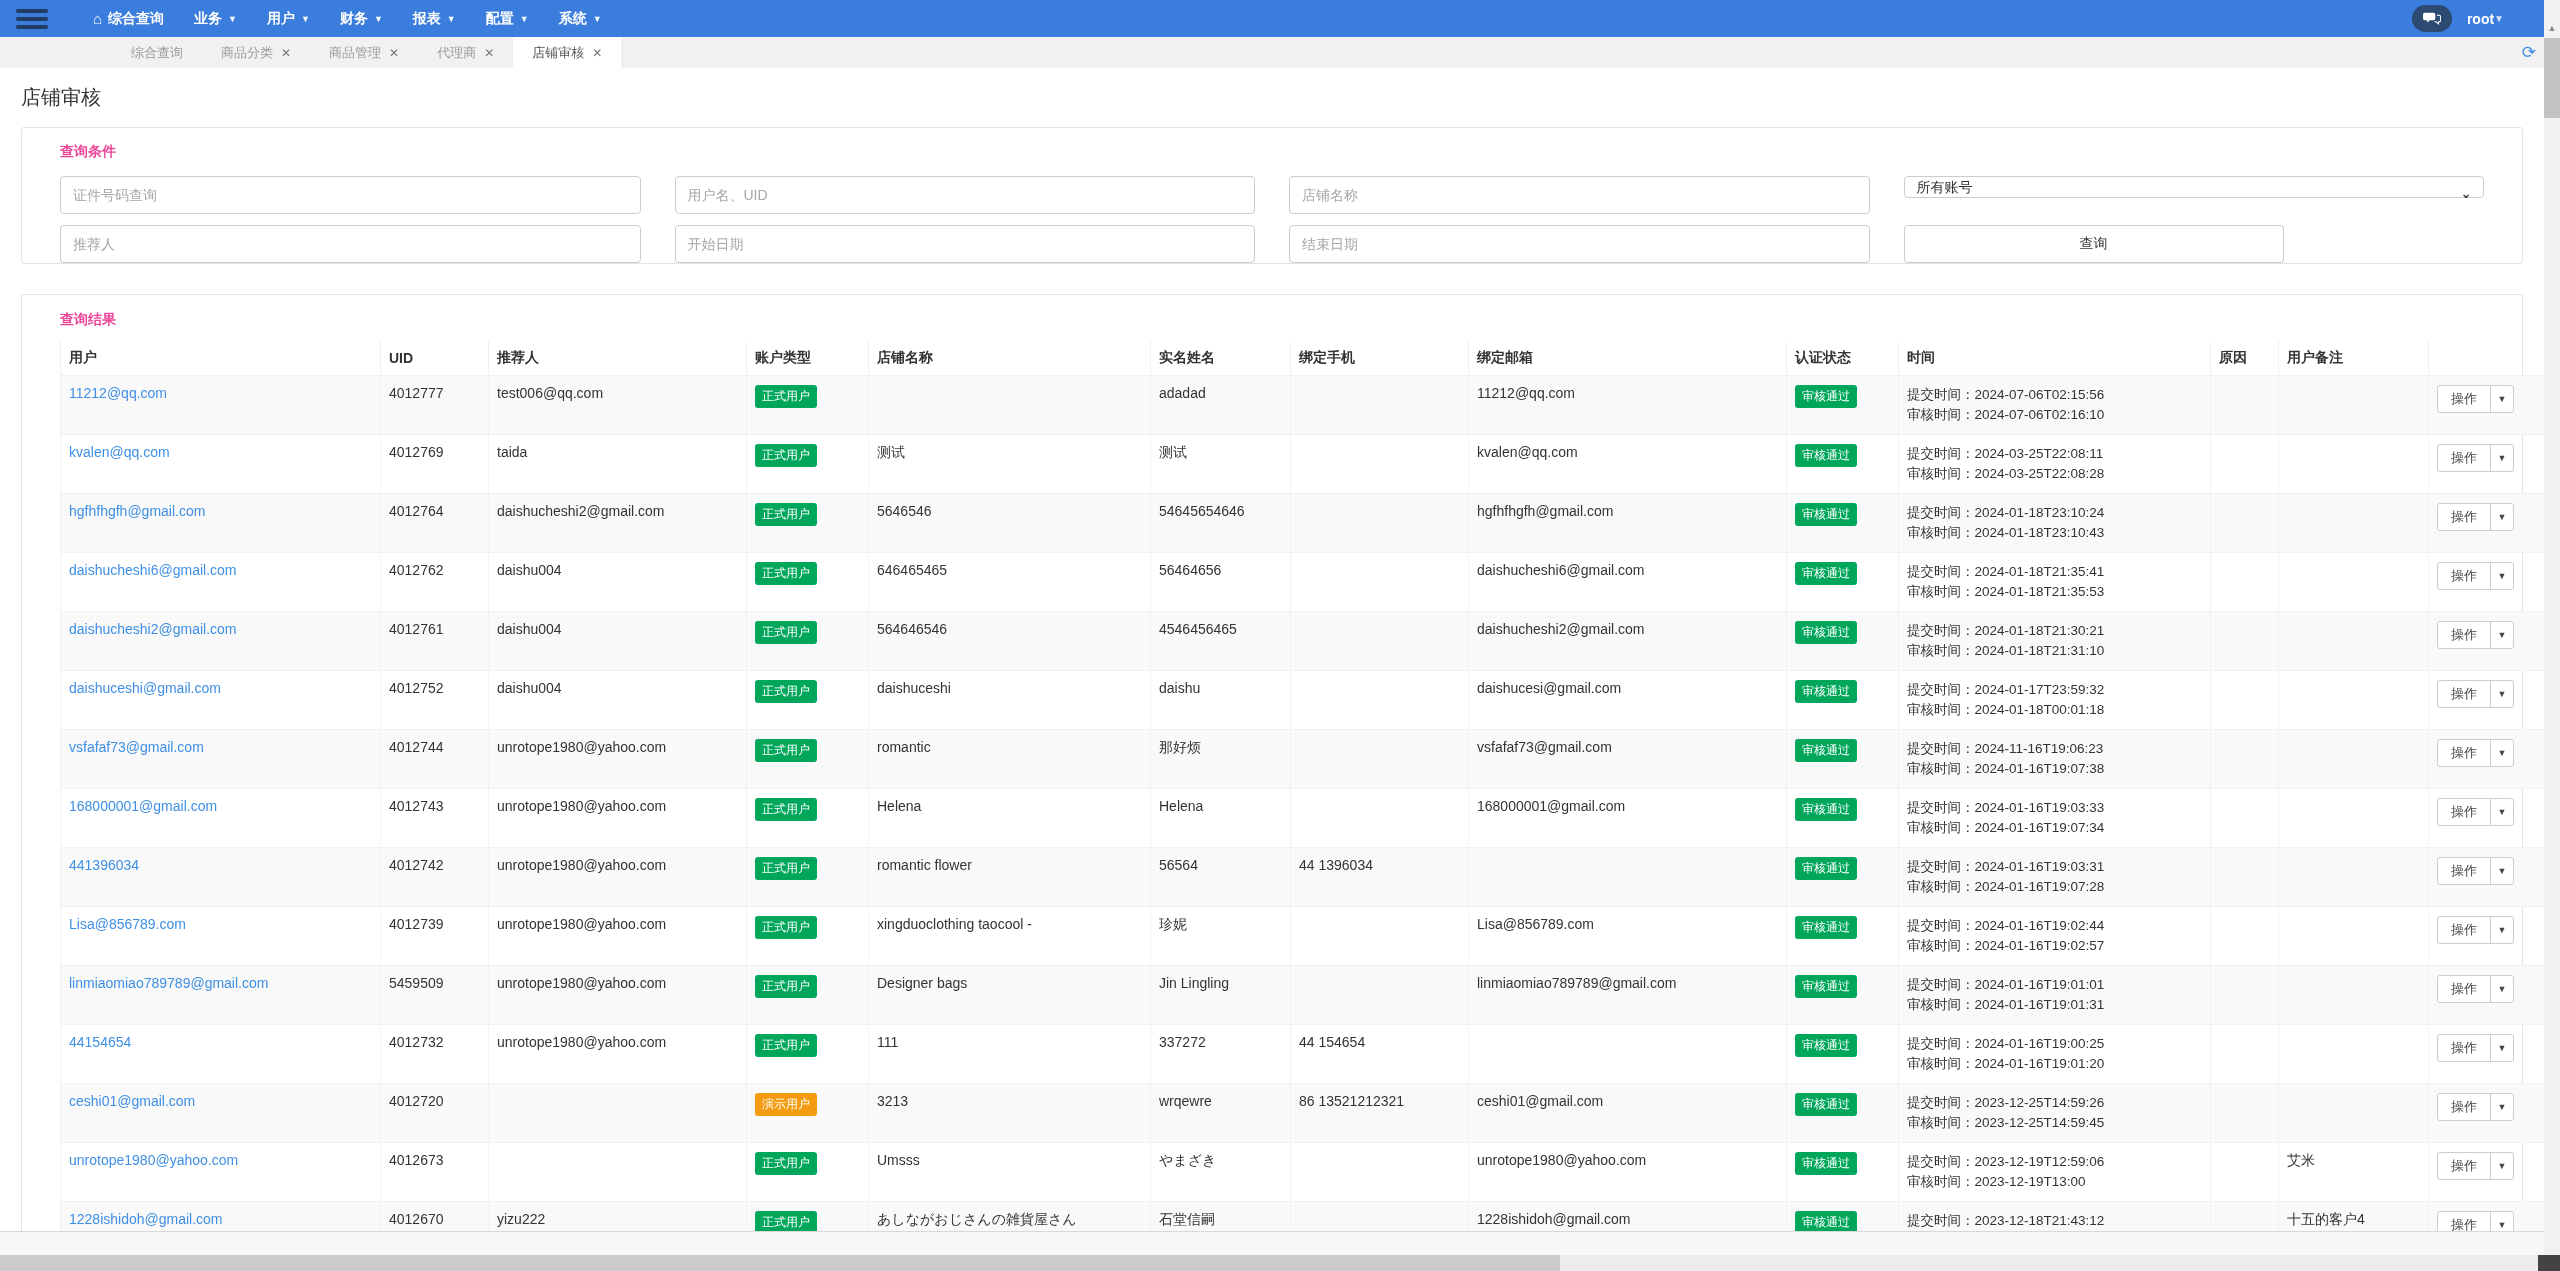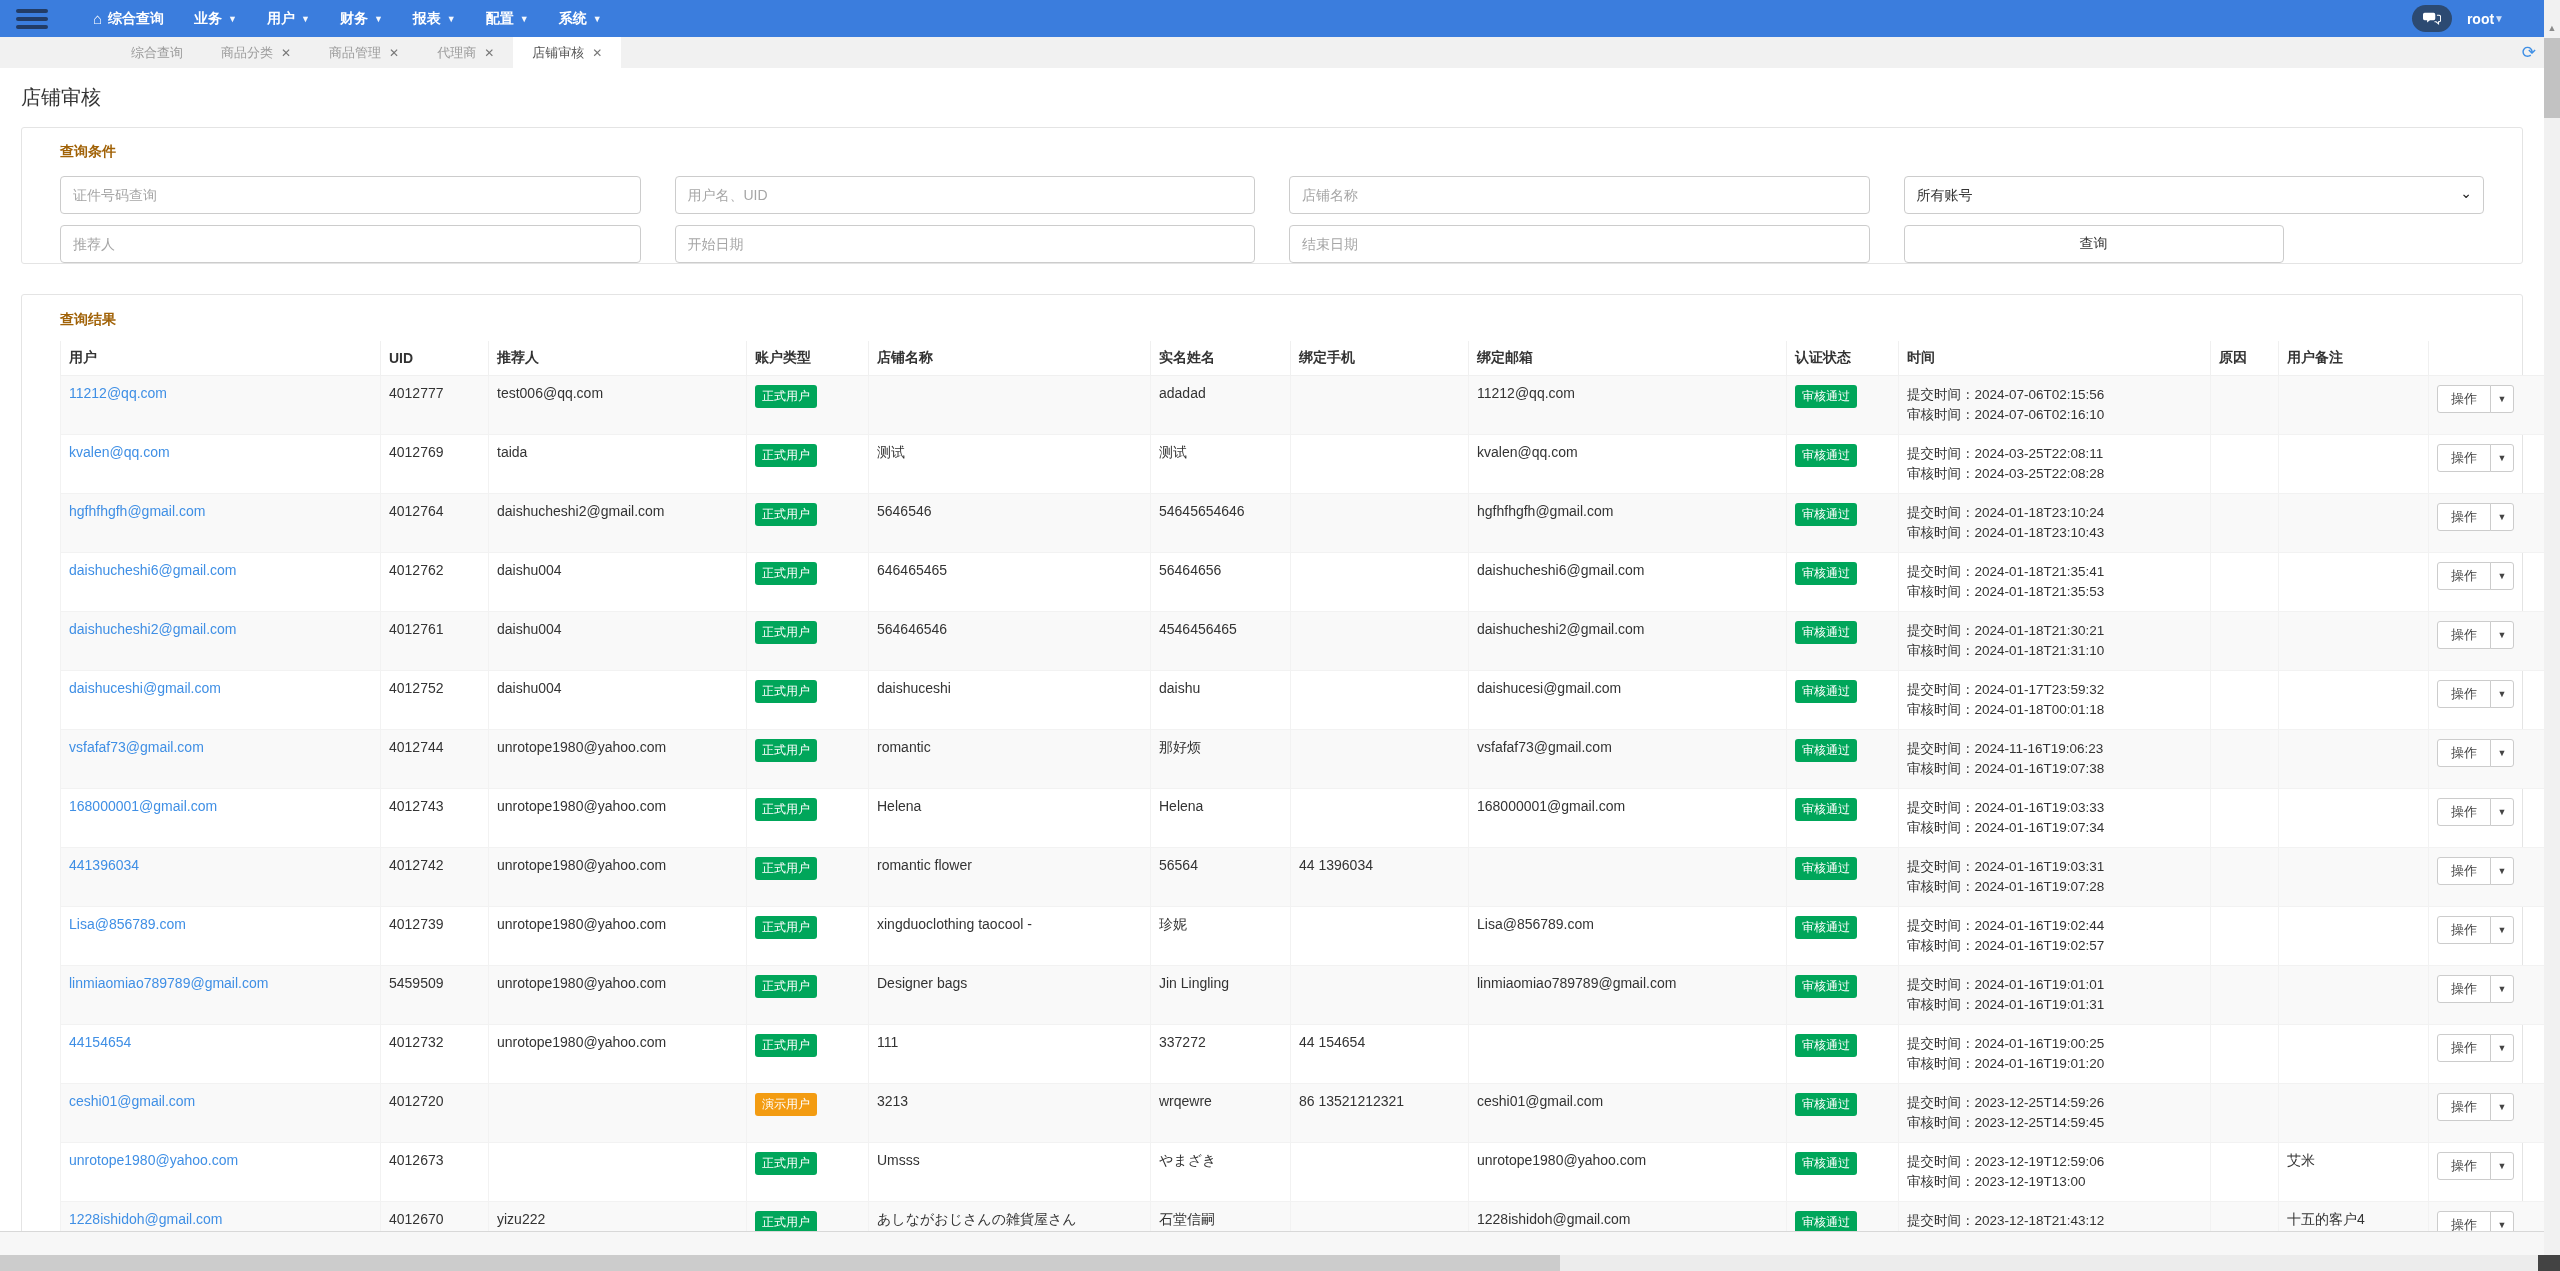--- a/index.html
+++ b/index.html
@@ -25,29 +25,29 @@
   .tab { display:flex; align-items:center; gap:8px; padding:0 19px; font-size:13px; color:#9b9b9b; cursor:pointer; white-space:nowrap; }
   .tab.active { background:#fff; color:#555; }
   .tab-close { font-weight:bold; font-size:12px; color:#777; }
   .refresh { position:absolute; right:8px; top:0; height:31px; display:flex; align-items:center; color:#3f8fe5; font-size:17px; cursor:pointer; }
 
   
   .content { padding:10px 21px 0; background:#fff; }
   .page-title { font-size:20px; font-weight:normal; color:#333; margin:6px 0 16px; }
   .panel { background:#fff; border:1px solid #e4e4e4; border-radius:3px; }
   .panel-inner { padding:0 38px; }
-  .panel-title { font-size:14px; font-weight:bold; color:#a16207; }
+  .panel-title { font-size:14px; font-weight:bold; color:#ec4899; }
 
   .search-panel { padding-top:15px; }
   .search-panel .panel-title { margin-bottom:15px; }
   .form-grid { display:grid; grid-template-columns:repeat(4,1fr); column-gap:34px; row-gap:11px; }
   .input { height:38px; width:100%; border:1px solid #ccc; border-radius:4px; padding:0 12px; font-size:14px; color:#333; background:#fff; }
   .input::placeholder { color:#a6a6a6; }
   .select-wrap { position:relative; }
-  .select { -webkit-appearance:none; appearance:none; height:38px; width:100%; border:1px solid #ccc; border-radius:4px; padding:0 12px; font-size:14px; color:#333; background:#fff; }
+  .select { -webkit-appearance:none; appearance:none; height:22px; width:100%; border:1px solid #ccc; border-radius:4px; padding:0 12px; font-size:14px; color:#333; background:#fff; }
   .select-caret { position:absolute; right:12px; top:9px; font-size:14px; color:#222; pointer-events:none; }
   .search-btn { height:38px; width:380px; border:1px solid #ccc; border-radius:4px; background:#fff; font-size:14px; color:#333; cursor:pointer; }
   .filter-strip { margin-top:16px; border-top:1px solid #e8e8e8; display:flex; padding-left:18px; }
   .filter-tab { min-width:99px; text-align:center; padding:9px 0; font-size:13px; color:#555; border-right:1px solid #e8e8e8; cursor:pointer; }
   .filter-tab:first-child { border-left:1px solid #e8e8e8; }
 
   .results-panel { margin-top:30px; padding:16px 0 20px; margin-bottom:26px; }
   table { width:100%; table-layout:fixed; border-collapse:collapse; margin-top:12px; }
   th { font-size:14px; font-weight:bold; color:#333; text-align:left; padding:8px 8px; border:1px solid #f0f0f0; border-top:none; }
   td { font-size:14px; color:#333; padding:9px 8px; border:1px solid #f2f2f2; vertical-align:top; height:48px; overflow:hidden; }

